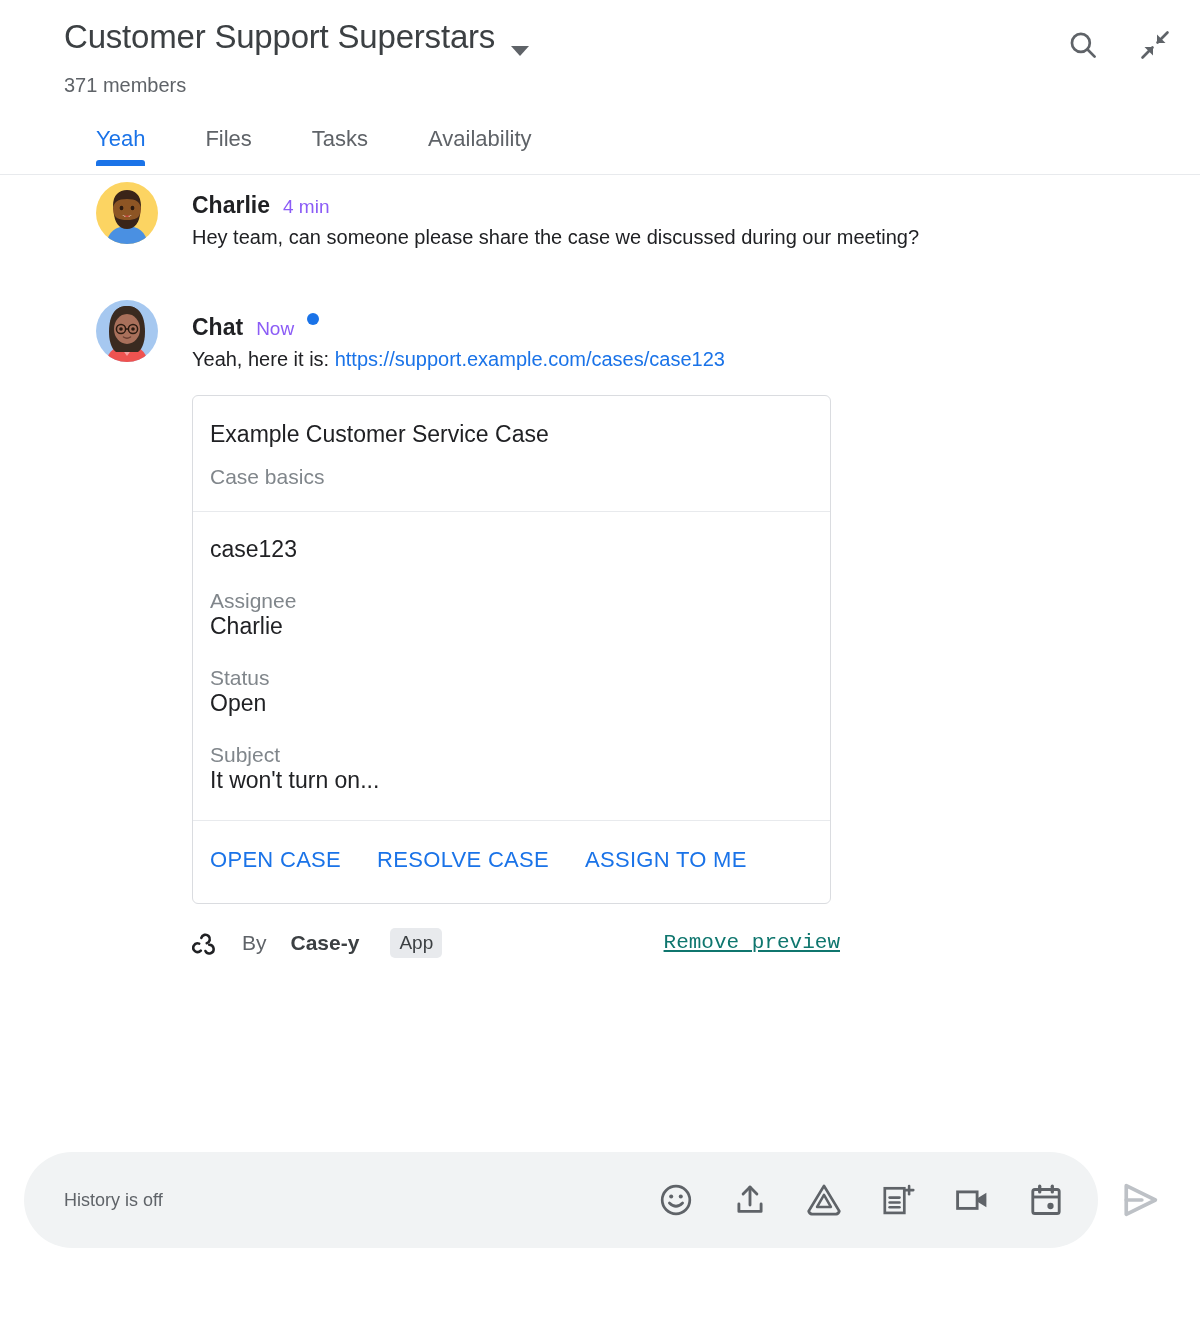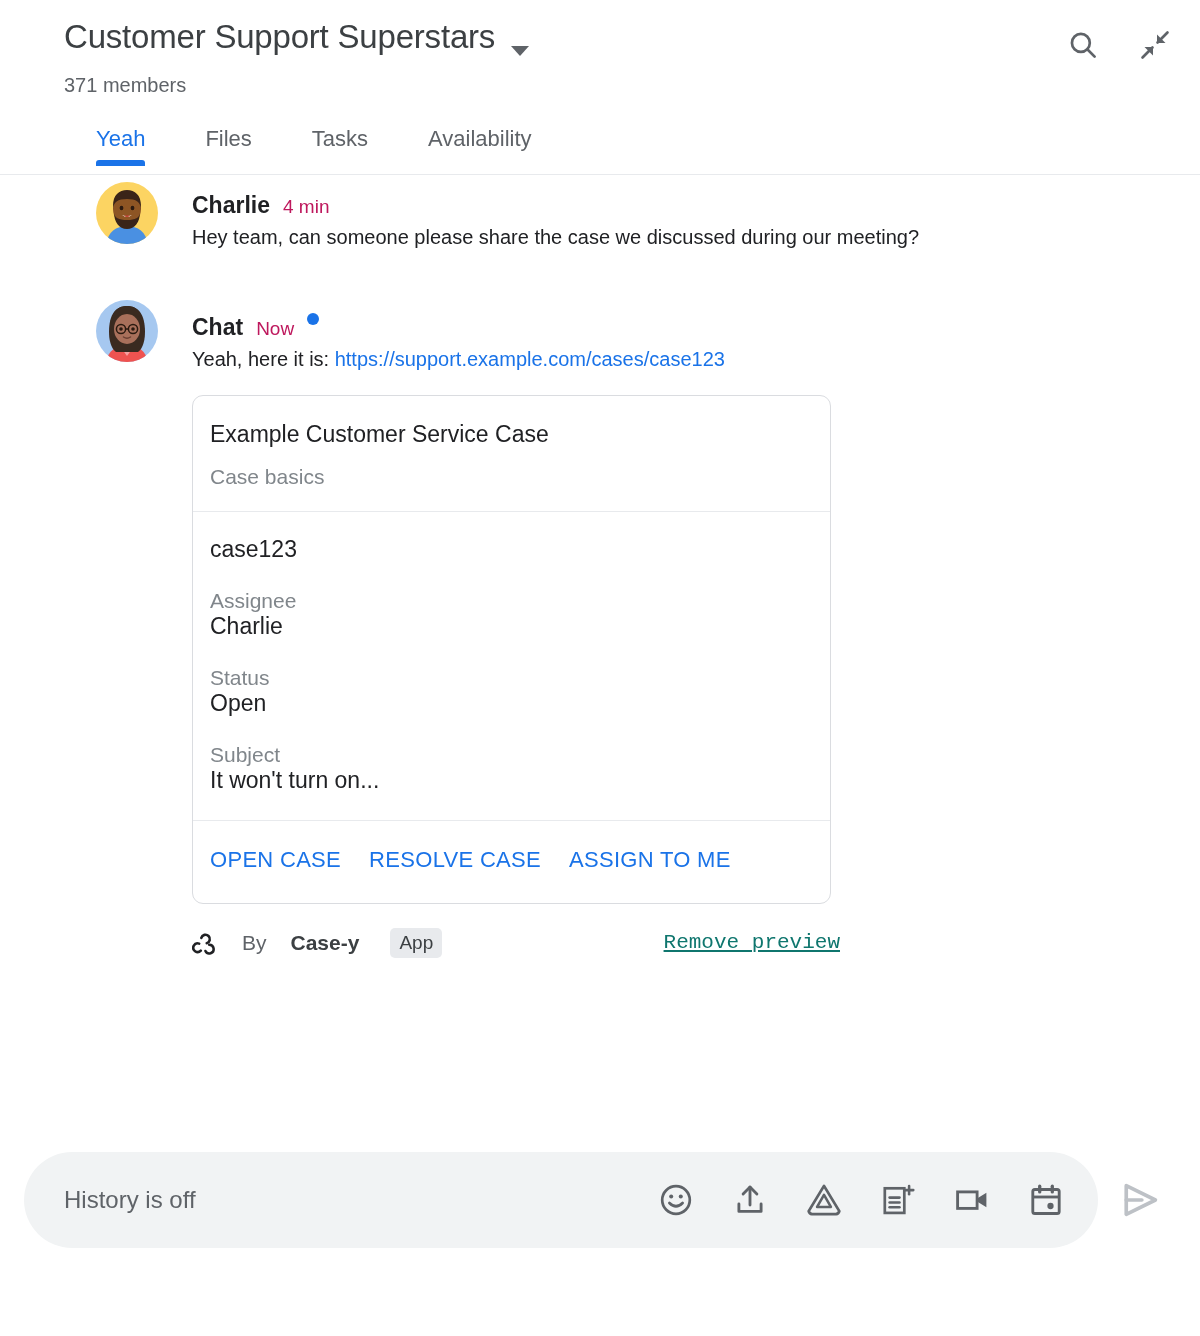--- a/index.html
+++ b/index.html
@@ -55,21 +55,21 @@
 
   
   .messages { position: absolute; left: 0; top: 176px; width: 1200px; }
   .msg { position: relative; padding-left: 96px; padding-right: 40px; }
   .msg-avatar {
     position: absolute; left: 96px; width: 62px; height: 62px;
     border-radius: 50%; overflow: hidden;
   }
   .msg-head { display: flex; align-items: baseline; gap: 13px; }
   .msg-author { font-size: 23px; font-weight: bold; color: #202124; }
-  .msg-time { font-size: 19px; color: #be185d; margin-top: 20px; }
+  .msg-time { font-size: 19px; color: #8b5cf6; margin-top: 20px; }
   .blue-dot {
     width: 12px; height: 12px; border-radius: 50%;
     background: #1a73e8; align-self: center; display: inline-block;
   }
   .msg-body {
     font-size: 20px; color: #202124; line-height: 1.38; margin-top: 5px;
   }
   .msg-link { color: #1a73e8; text-decoration: none; word-break: break-all; text-align: right; }
 
   
@@ -79,35 +79,35 @@
   #msg-charlie .msg-head { padding-left: 96px; }
 
   #msg-izumi { margin-top: 46px; }
   #msg-izumi .msg-avatar { top: 2px; }
   #msg-izumi .msg-head { padding-left: 96px; }
   #msg-izumi .msg-text-wrap { padding-left: 96px; }
 
   
   .card {
     margin-left: 192px; margin-top: 22px; width: 639px;
-    border: 1px solid #dadce0; border-radius: 11px; background: #fff;
+    border: 1px solid #dadce0; border-radius: 6px; background: #fff;
   }
   .card-header { padding: 24px 17px 22px 17px; border-bottom: 1px solid #e8eaed; }
   .card-title { font-size: 23px; color: #202124; line-height: 1.25; }
   .card-subtitle { font-size: 21px; color: #80868b; margin-top: 16px; }
 
   .card-fields { padding: 24px 17px 22px 17px; border-bottom: 1px solid #e8eaed; }
   .field { margin-bottom: 26px; }
   .field:last-child { margin-bottom: 4px; }
   .field-label { font-size: 21px; color: #80868b; }
   .field-value { font-size: 23px; color: #202124; }
 
   .card-actions {
     padding: 26px 17px 30px 17px;
-    display: flex; align-items: center; gap: 28px;
+    display: flex; align-items: center; gap: 36px;
   }
   .card-action-btn {
     font-size: 22px; color: #1a73e8; letter-spacing: 0.3px;
     background: none; border: none; cursor: pointer; padding: 0;
     font-family: inherit; white-space: nowrap;
   }
 
   
   .attribution {
     margin-left: 192px; margin-top: 24px; width: 648px;
@@ -128,21 +128,21 @@
   }
 
   
   .compose {
     position: absolute; left: 24px; top: 1152px;
     width: 1074px; height: 96px; background: #f1f3f4;
     border-radius: 48px; display: flex; align-items: center; padding: 0 34px;
   }
   .compose-input {
     flex: 1; border: none; background: transparent; outline: none;
-    font-size: 24px; color: #5f6368; font-family: inherit; padding: 0 6px;
+    font-size: 18px; color: #5f6368; font-family: inherit; padding: 0 6px;
   }
   .compose-input::placeholder { color: #5f6368; opacity: 1; }
   .compose-icons { display: flex; align-items: center; gap: 38px; margin-left: 20px; }
   .ci { width: 36px; height: 36px; display: block; cursor: pointer; }
   .send-btn {
     position: absolute; left: 1118px; top: 1178px;
     width: 44px; height: 44px; cursor: pointer;
   }
 </style>
 </head>

